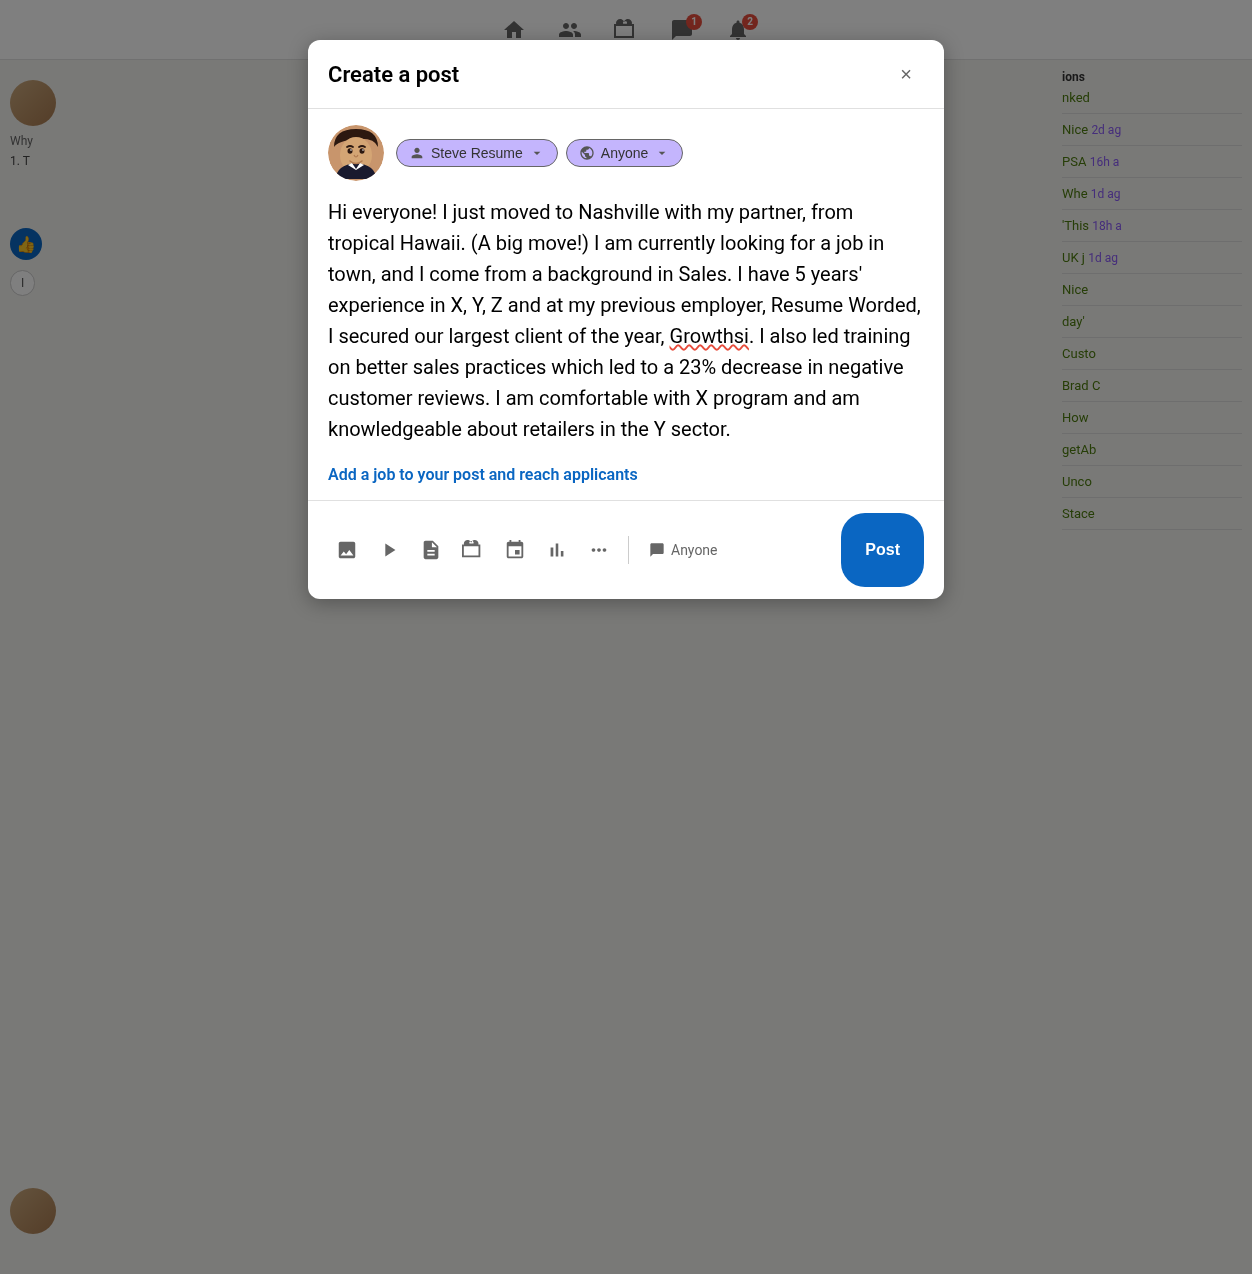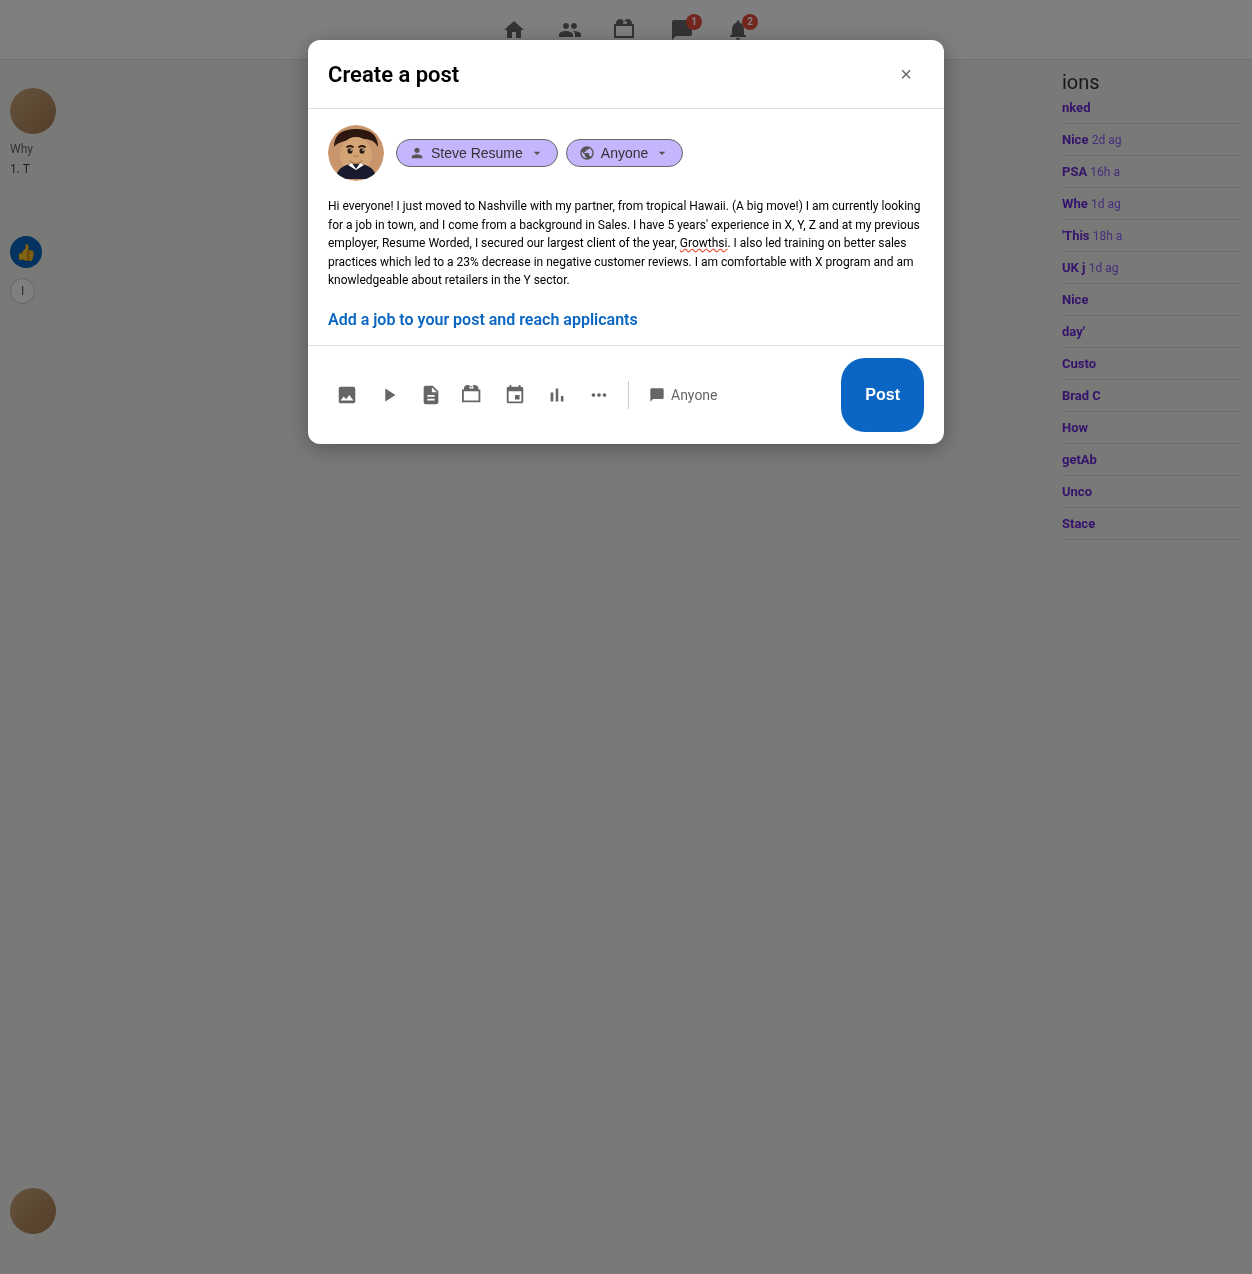--- a/index.html
+++ b/index.html
@@ -76,22 +76,22 @@
 
     .sidebar-text {
       font-size: 13px;
       color: #666;
       margin-bottom: 8px;
       padding-bottom: 8px;
       border-bottom: 1px solid #ddd;
     }
 
     .sidebar-text .label {
-      font-weight: 700;
-      color: #6d28d9;
+      font-weight: 400;
+      color: #4d7c0f;
     }
 
     .sidebar-text .time {
       color: #8b5cf6;
       font-size: 12px;
     }
 
     
     .overlay {
       position: absolute;
@@ -193,21 +193,21 @@
     }
 
     .pill svg {
       width: 16px;
       height: 16px;
       color: #555;
     }
 
     
     .post-text {
-      font-size: 12px;
+      font-size: 20px;
       line-height: 1.55;
       color: #000;
       margin-bottom: 20px;
     }
 
     .post-text p {
       margin-bottom: 16px;
     }
 
     .underline-red {
@@ -282,21 +282,21 @@
       padding: 28px 24px;
       font-size: 16px;
       font-weight: 700;
       cursor: pointer;
       margin-left: auto;
     }
 
     
     .left-content {
       position: absolute;
-      top: 88px;
+      top: 80px;
       left: 10px;
       width: 80px;
       z-index: 1;
     }
 
     .left-avatar {
       width: 46px;
       height: 46px;
       border-radius: 50%;
       background: linear-gradient(135deg, #c9a87c, #a87a50);
@@ -346,21 +346,21 @@
   </div>
   <div class="nav-icon">
     <svg width="24" height="24" viewBox="0 0 24 24" fill="currentColor">
       <path d="M12 22c1.1 0 2-.9 2-2h-4c0 1.1.9 2 2 2zm6-6v-5c0-3.07-1.64-5.64-4.5-6.32V4c0-.83-.67-1.5-1.5-1.5s-1.5.67-1.5 1.5v.68C7.63 5.36 6 7.92 6 11v5l-2 2v1h16v-1l-2-2z"></path>
     </svg>
     <div class="nav-badge">2</div>
   </div>
 </div>
 
 <div class="right-sidebar">
-  <div style="font-size:20px; font-weight:400; color:#333; margin-bottom:6px;">ions</div>
+  <div style="font-size:12px; font-weight:700; color:#333; margin-bottom:6px;">ions</div>
   <div class="sidebar-text">
     <span class="label">nked</span>
   </div>
   <div class="sidebar-text">
     <span class="label">Nice</span>
     <span class="time">2d ag</span>
   </div>
   <div class="sidebar-text">
     <span class="label">PSA</span>
     <span class="time">16h a</span>

